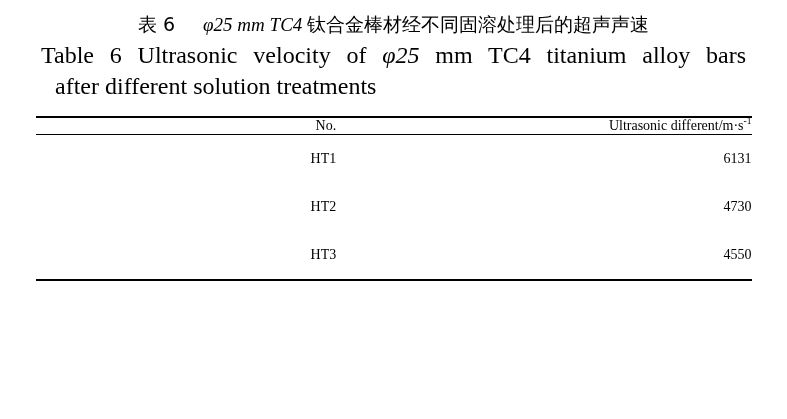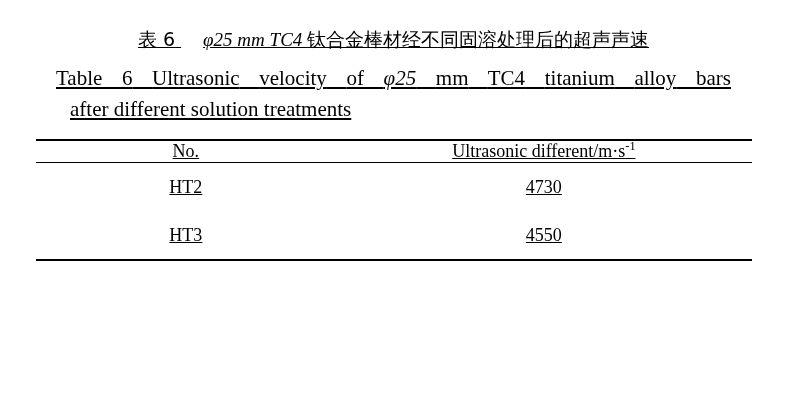--- a/index.html
+++ b/index.html
@@ -12,42 +12,41 @@
     height: 419px;
     font-family: "Liberation Serif", serif;
     color: #000000;
     overflow: hidden;
   }
   .page {
     position: relative;
     width: 787px;
     height: 419px;
     box-sizing: border-box;
-    padding: 16px;
-    text-decoration: underline;
+    padding: 1px;
   }
   .caption-block {
     padding: 8px 34px 0 34px;
   }
   .caption-cn {
     font-family: "DejaVu Sans", sans-serif;
     font-size: 19px;
     line-height: 30px;
     text-align: center;
     white-space: nowrap;
     letter-spacing: 0px;
   }
   .caption-cn .lat {
     font-family: "Liberation Serif", serif;
   }
   .caption-en {
     font-family: "Liberation Serif", serif;
-    font-size: 21px;
+    font-size: 24px;
     line-height: 31px;
-    margin-top: 8px;
+    margin-top: 0;
   }
   .caption-en .line1 {
     display: block;
     text-align: justify;
     text-align-last: justify;
     padding: 0 6px 0 6px;
   }
   .caption-en .line2 {
     display: block;
     text-align: left;
@@ -57,22 +56,22 @@
     font-style: italic;
   }
   table.tbl {
     border-collapse: collapse;
     width: 716px;
     margin: 14px auto 0 auto;
     table-layout: fixed;
   }
   table.tbl th, table.tbl td {
     font-family: "Liberation Serif", serif;
-    font-size: 18px;
-    text-align: center;
+    font-size: 14px;
+    text-align: right;
     font-weight: normal;
     padding: 0;
   }
   .rule-top td {
     border-top: 2.6px solid #000;
     height: 0;
     line-height: 0;
     font-size: 0;
     padding: 0;
   }
@@ -144,20 +143,24 @@
       </tr>
       <tr class="hdr">
         <th>No.</th>
         <th><span>Ultrasonic different/m·s</span><sup>-1</sup></th>
       </tr>
       <tr class="rule-mid">
         <td></td>
         <td></td>
       </tr>
       <tr class="datarow">
+        <td>HT1</td>
+        <td>6131</td>
+      </tr>
+      <tr class="datarow">
         <td>HT2</td>
         <td>4730</td>
       </tr>
       <tr class="datarow">
         <td>HT3</td>
         <td>4550</td>
       </tr>
       <tr class="rule-bot">
         <td></td>
         <td></td>

